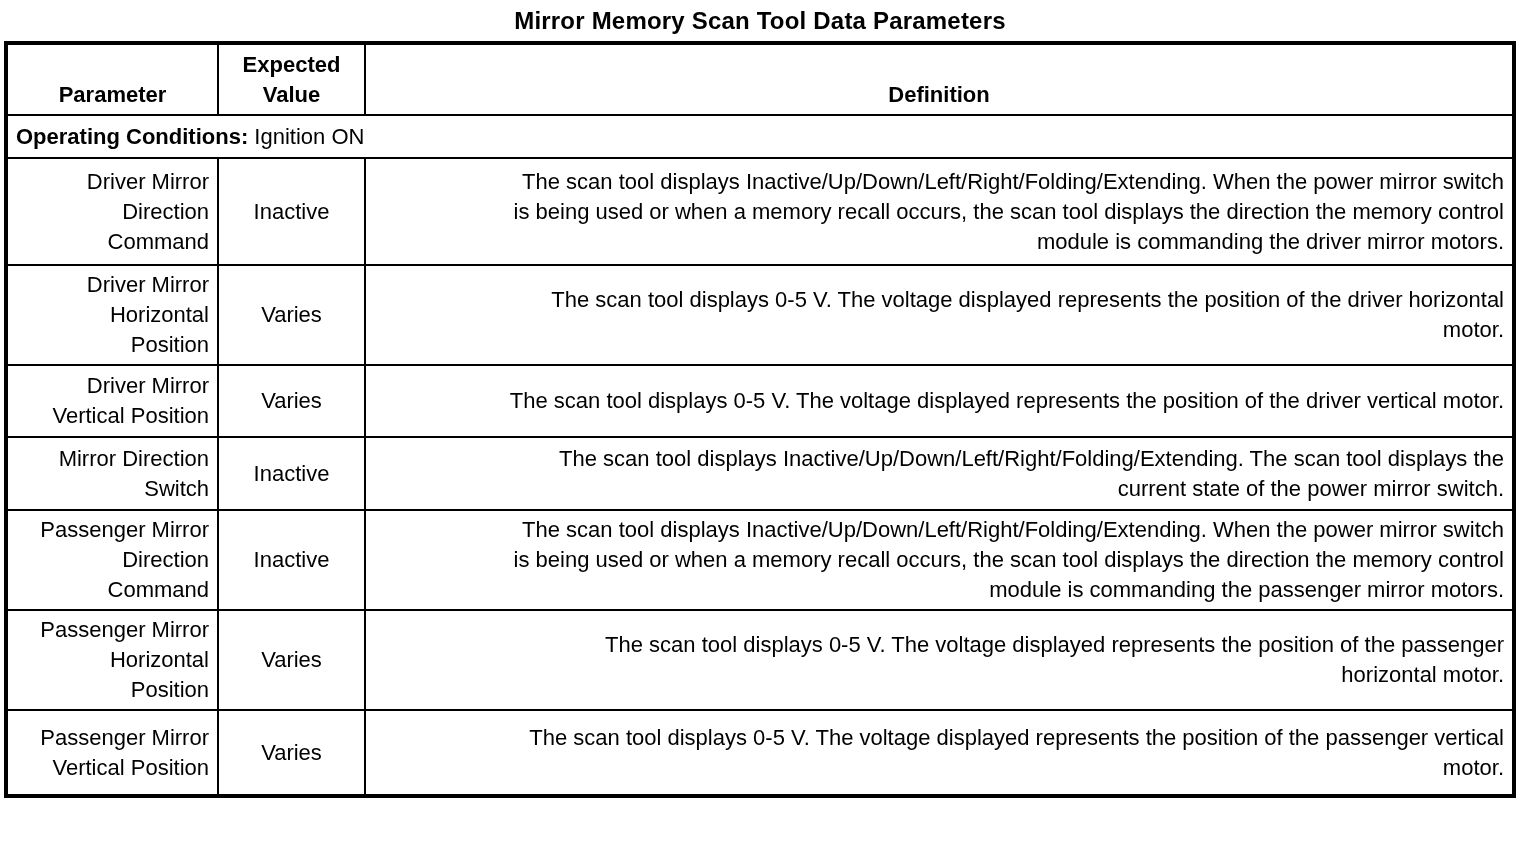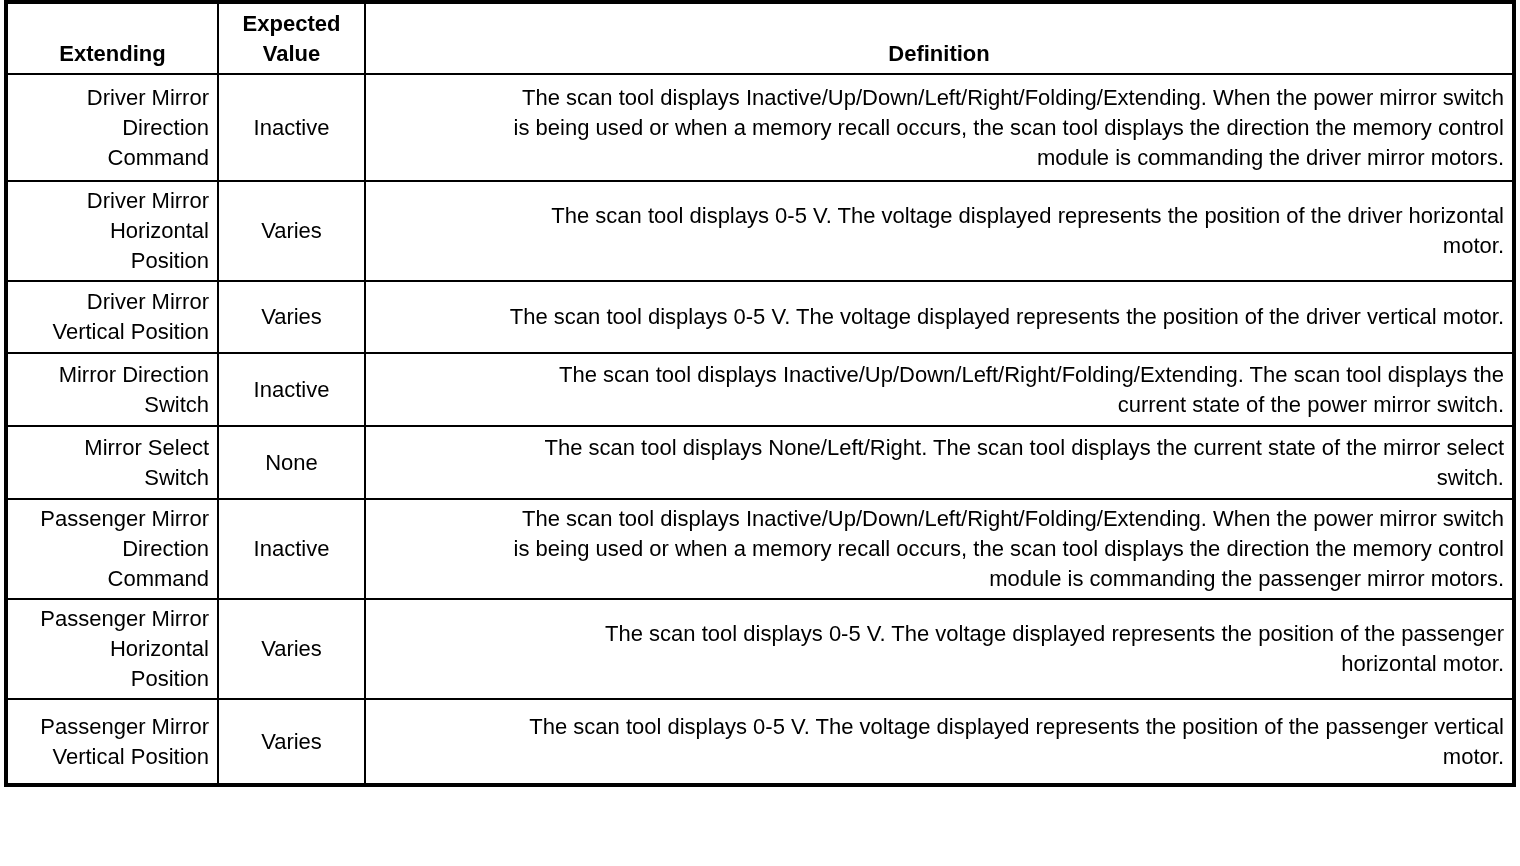--- a/index.html
+++ b/index.html
@@ -83,36 +83,40 @@
   tr.rh-5 { height: 73px; }
   tr.rh-6 { height: 97px; }
   tr.rh-7 { height: 90px; }
   tr.rh-8 { height: 86px; }
 </style>
 </head>
 <body>
 
 <div class="page">
 
+  <div class="doc-title">Mirror Memory Scan Tool Data Parameters</div>
 
   <table class="params">
     <colgroup>
       <col style="width:212px">
       <col style="width:147px">
       <col>
     </colgroup>
     <thead>
       <tr class="header-row">
-        <th>Extending</th>
+        <th>Parameter</th>
         <th>Expected
 Value</th>
         <th>Definition</th>
       </tr>
     </thead>
     <tbody>
+      <tr class="oc-row">
+        <td colspan="3"><span class="oc-label">Operating Conditions:</span> <span class="oc-value">Ignition ON</span></td>
+      </tr>
 
       <tr class="rh-1">
         <td class="param-cell">Driver Mirror
 Direction
 Command</td>
         <td class="expected-cell">Inactive</td>
         <td class="definition-cell">The scan tool displays Inactive/Up/Down/Left/Right/Folding/Extending. When the power mirror switch
 is being used or when a memory recall occurs, the scan tool displays the direction the memory control
 module is commanding the driver mirror motors.</td>
       </tr>
@@ -134,27 +138,20 @@
       </tr>
 
       <tr class="rh-4">
         <td class="param-cell">Mirror Direction
 Switch</td>
         <td class="expected-cell">Inactive</td>
         <td class="definition-cell">The scan tool displays Inactive/Up/Down/Left/Right/Folding/Extending. The scan tool displays the
 current state of the power mirror switch.</td>
       </tr>
 
-      <tr class="rh-5">
-        <td class="param-cell">Mirror Select
-Switch</td>
-        <td class="expected-cell">None</td>
-        <td class="definition-cell">The scan tool displays None/Left/Right. The scan tool displays the current state of the mirror select
-switch.</td>
-      </tr>
 
       <tr class="rh-6">
         <td class="param-cell">Passenger Mirror
 Direction
 Command</td>
         <td class="expected-cell">Inactive</td>
         <td class="definition-cell">The scan tool displays Inactive/Up/Down/Left/Right/Folding/Extending. When the power mirror switch
 is being used or when a memory recall occurs, the scan tool displays the direction the memory control
 module is commanding the passenger mirror motors.</td>
       </tr>

